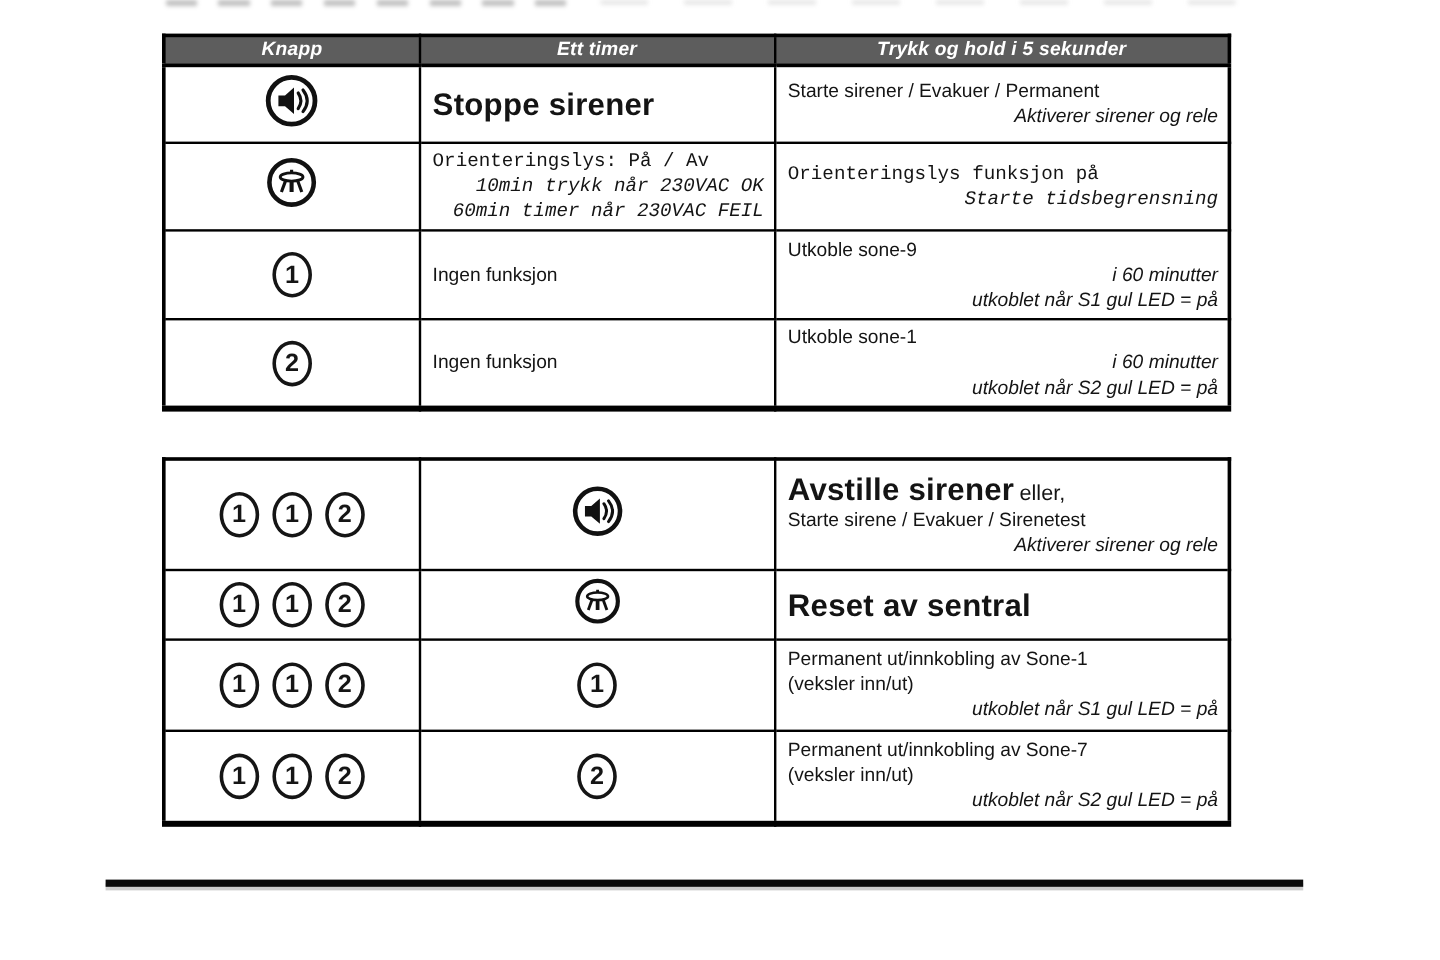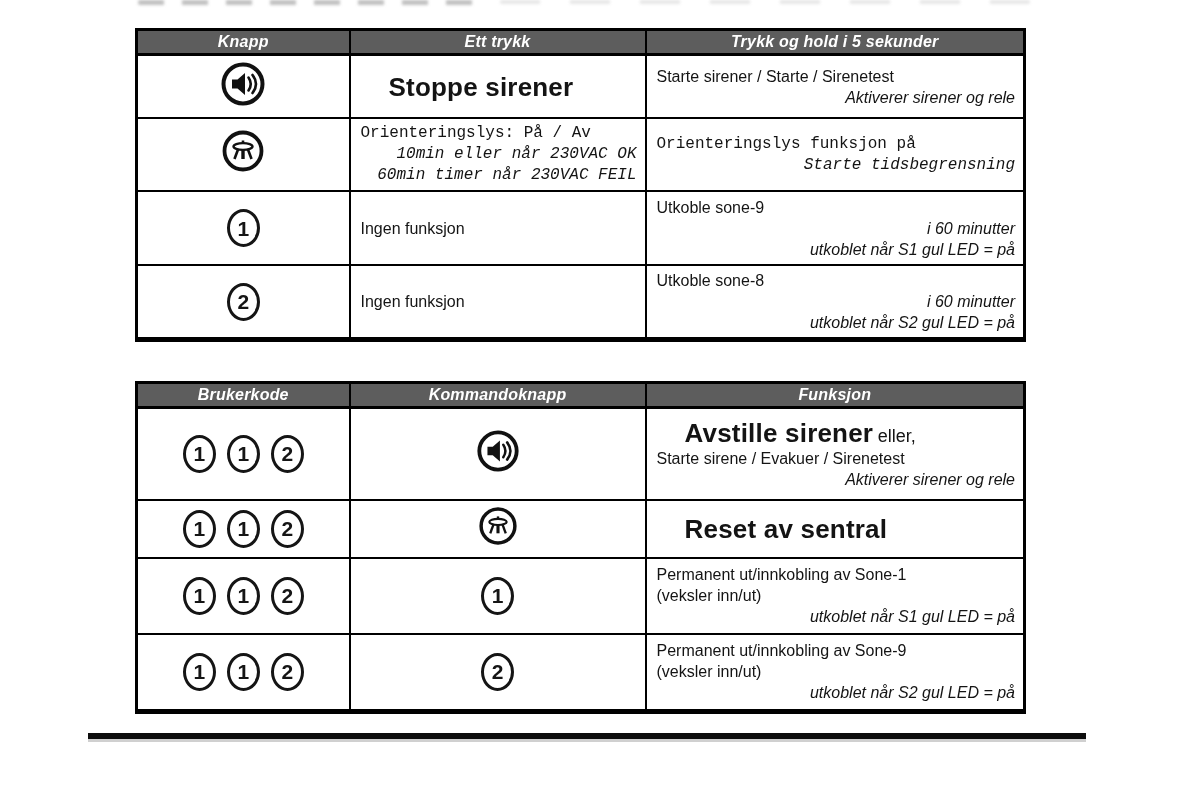--- a/index.html
+++ b/index.html
@@ -24,21 +24,21 @@
     background:#fff;border:3px solid var(--border);border-bottom-width:5px;}
   #table1{top:28px;}
   #table2{top:381px;}
   col.c1{width:213px;} col.c2{width:296px;} col.c3{width:379px;}
   th,td{border:2px solid var(--border);vertical-align:middle;}
   th{background:var(--header-bg);color:var(--header-text);
     font-style:italic;font-weight:bold;font-size:16px;height:25px;
     border-bottom-width:3px;text-align:center;letter-spacing:.2px;}
   td{font-size:16px;line-height:21px;padding:4px 8px 4px 10px;}
   td.center{text-align:center;padding:4px 2px;}
-  .big{font-size:26px;font-weight:bold;letter-spacing:.2px;line-height:30px;margin-left:28px;}
+  .big{font-size:26px;font-weight:bold;letter-spacing:.2px;line-height:30px;}
   .suffix{font-size:18px;font-weight:normal;}
   .it{font-style:italic;display:block;text-align:right;}
   .ln{display:block;}
   
   #table1 .r1{height:60px;} #table1 .r2{height:72px;font-family:Liberation Mono, monospace;}
   #table1 .r3{height:74px;} #table1 .r4{height:72px;}
   #table2 .r1{height:92px;} #table2 .r2{height:58px;}
   #table2 .r3{height:76px;} #table2 .r4{height:78px;}
 
   
@@ -83,52 +83,52 @@
 
   <table id="table1">
     <colgroup>
         <col class="c1">
         <col class="c2">
         <col class="c3">
       </colgroup>
     <tbody>
         <tr>
       <th>Knapp</th>
-      <th>Ett trykk</th>
+      <th>Ett timer</th>
       <th>Trykk og hold i 5 sekunder</th>
     </tr>
 
     <tr class="r1">
       <td class="center">
         <span class="iconwrap">
           <svg width="48" height="48" viewBox="0 0 48 48">
                 <use href="#icon-speaker"></use>
               </svg>
         </span>
       </td>
       <td>
         <span class="big">Stoppe sirener</span>
       </td>
       <td>
-        <span class="ln">Starte sirener / Starte / Sirenetest</span>
+        <span class="ln">Starte sirener / Evakuer / Permanent</span>
         <span class="it">Aktiverer sirener og rele</span>
       </td>
     </tr>
 
     <tr class="r2">
       <td class="center">
         <span class="iconwrap">
           <svg width="46" height="46" viewBox="0 0 46 46">
                 <use href="#icon-lamp"></use>
               </svg>
         </span>
       </td>
       <td>
         <span class="ln">Orienteringslys: På / Av</span>
-        <span class="it">10min eller når 230VAC OK</span>
+        <span class="it">10min trykk når 230VAC OK</span>
         <span class="it">60min timer når 230VAC FEIL</span>
       </td>
       <td>
         <span class="ln">Orienteringslys funksjon på</span>
         <span class="it">Starte tidsbegrensning</span>
       </td>
     </tr>
 
     <tr class="r3">
       <td class="center">
@@ -145,40 +145,35 @@
     </tr>
 
     <tr class="r4">
       <td class="center">
         <span class="cdig">2</span>
       </td>
       <td>
         <span class="ln">Ingen funksjon</span>
       </td>
       <td>
-        <span class="ln">Utkoble sone-8</span>
+        <span class="ln">Utkoble sone-1</span>
         <span class="it">i 60 minutter</span>
         <span class="it">utkoblet når S2 gul LED = på</span>
       </td>
     </tr>
   </tbody>
     </table>
 
   <table id="table2">
     <colgroup>
         <col class="c1">
         <col class="c2">
         <col class="c3">
       </colgroup>
     <tbody>
-        <tr>
-      <th>Brukerkode</th>
-      <th>Kommandoknapp</th>
-      <th>Funksjon</th>
-    </tr>
 
     <tr class="r1">
       <td class="center">
         <span class="codewrap">
           <span class="cdig">1</span>
           <span class="cdig">1</span>
           <span class="cdig">2</span>
         </span>
       </td>
       <td class="center">
@@ -239,21 +234,21 @@
         <span class="codewrap">
           <span class="cdig">1</span>
           <span class="cdig">1</span>
           <span class="cdig">2</span>
         </span>
       </td>
       <td class="center">
         <span class="cdig">2</span>
       </td>
       <td>
-        <span class="ln">Permanent ut/innkobling av Sone-9</span>
+        <span class="ln">Permanent ut/innkobling av Sone-7</span>
         <span class="ln">(veksler inn/ut)</span>
         <span class="it">utkoblet når S2 gul LED = på</span>
       </td>
     </tr>
   </tbody>
     </table>
 
   <div class="rule"></div>
 </div>
 

